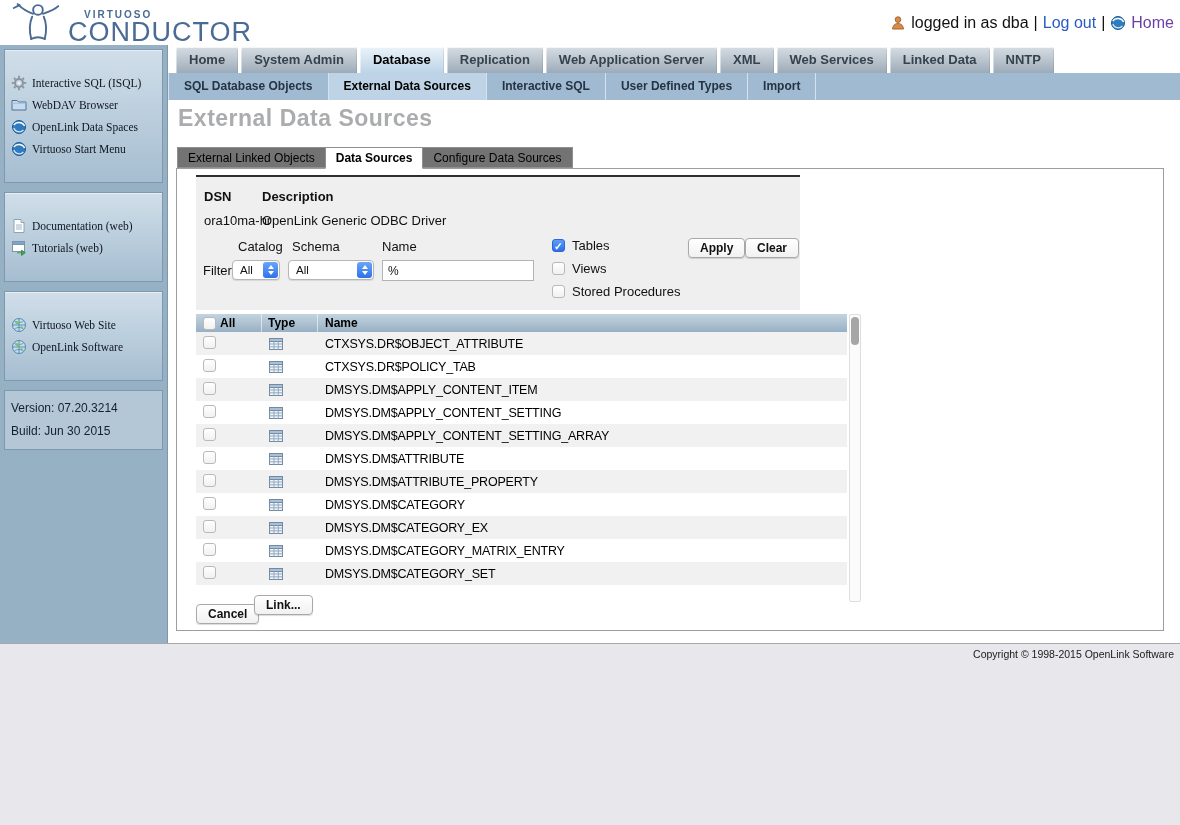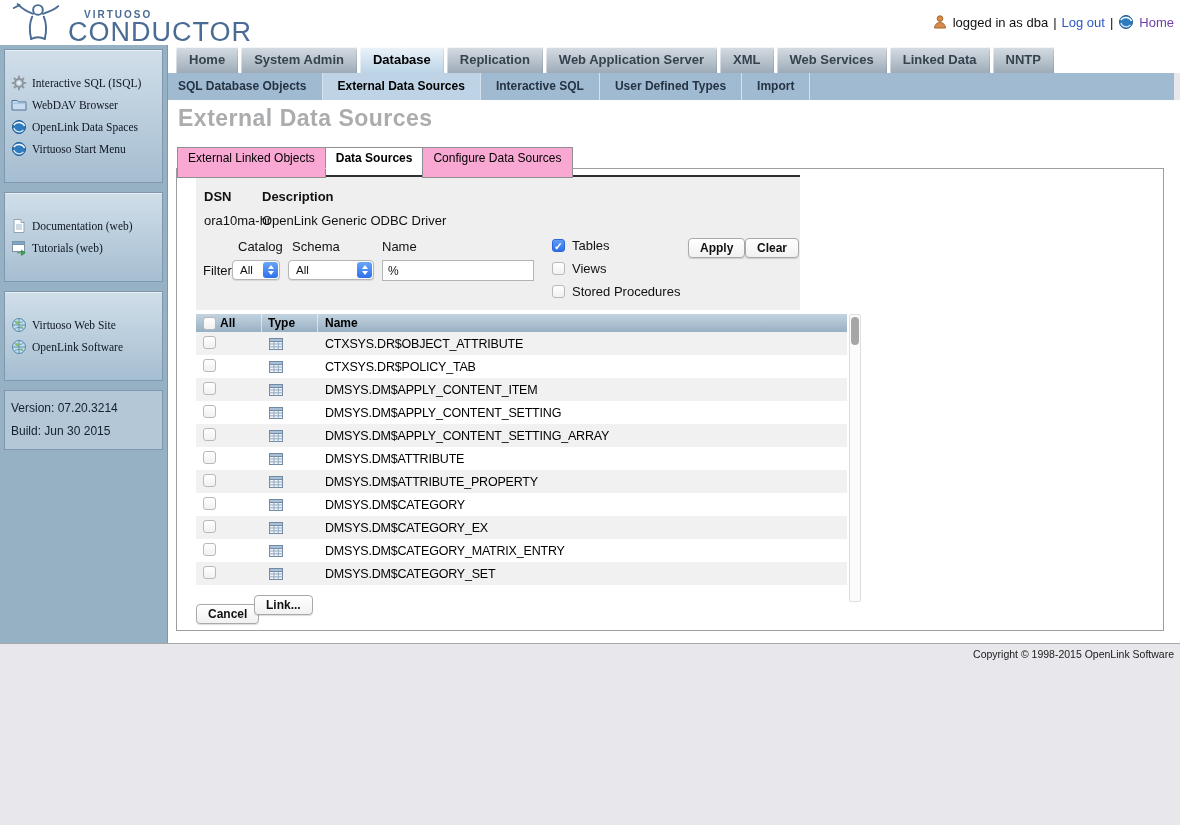--- a/index.html
+++ b/index.html
@@ -7,52 +7,52 @@
   .root {
     position:relative; width:1180px; height:825px; overflow:hidden;
     font-family:"Liberation Sans", sans-serif; background:#e7e7ec;
   }
   
   .header { position:absolute; left:0; top:0; width:1180px; height:45px; background:#ffffff; }
   .logo { position:absolute; left:8px; top:1px; display:flex; align-items:flex-start; }
   .logo-text { margin-left:2px; }
   .logo-small { font-size:10px; font-weight:bold; letter-spacing:2px; color:#4a6b94; margin-left:16px; margin-top:8px; }
   .logo-big { font-size:27px; font-weight:500; letter-spacing:1px; color:#4a6b94; margin-top:-3px; }
-  .hdr-right { position:absolute; right:6px; top:14px; display:flex; align-items:center; gap:5px; font-size:13px; color:#111;text-align:center; }
+  .hdr-right { position:absolute; right:6px; top:14px; display:flex; align-items:center; gap:5px; font-size:16px; color:#111;text-align:center; }
   .link-blue { color:#2b59c3; cursor:pointer; }
   .link-purple { color:#6c3fa6; cursor:pointer; }
   .icon16 { width:16px; height:16px; display:inline-block; line-height:0; }
   
   .tabrow-bg { position:absolute; left:168px; top:45px; width:1012px; height:28px; background:#ffffff; }
   .maintabs { position:absolute; left:176px; top:47px; display:flex; gap:3px; }
   .maintab {
     height:26px; line-height:26px; padding:0 13px; font-size:13px; font-weight:bold; color:#36424e;
     background:linear-gradient(#d6dde3,#9dabb8); border-radius:2px 2px 0 0; cursor:pointer;
     box-shadow:inset 0 1px 0 rgba(255,255,255,.75), inset 1px 0 0 rgba(255,255,255,.45), inset -1px 0 0 rgba(0,0,0,.08);
   }
   .maintab.active { background:linear-gradient(#ebf3f9,#bcd4e7); color:#000; }
   
-  .subnav { position:absolute; left:162px; top:73px; width:1012px; height:41px; background:#a0bad2; display:flex; }
+  .subnav { position:absolute; left:168px; top:73px; width:1012px; height:41px; background:#a0bad2; display:flex; }
   .subtab {
     line-height:27px; padding:0 15px; font-size:12px; font-weight:bold; color:#253342;
     border-right:1px solid #d5e1ec; cursor:pointer;
   }
   .subtab:first-child { border-left:1px solid #d5e1ec; }
   .subtab.active { background:#bed4e6; color:#000; }
   
   .sidebar { position:absolute; left:0; top:45px; width:168px; height:598px; background:#96b0c4; border-right:1px solid #7d97ac; padding-top:4px; }
   .sgroup { margin:0 4px 9px 4px; background:linear-gradient(#d0dee9,#a6bed1); border:1px solid #7f98ad; padding:22px 3px; box-shadow:inset 0 1px 0 rgba(255,255,255,.5);font-family:Liberation Serif, serif; }
   .sitem { display:flex; align-items:center; gap:5px; height:22px; font-size:11.5px; color:#0d1520; cursor:pointer; padding-left:3px; }
   .sversion { margin:0 4px 9px 4px; background:#b3c7d6; border:1px solid #7f98ad; padding:6px 6px; font-size:12px; color:#13202e; line-height:1.9; }
   
   .content { position:absolute; left:168px; top:100px; width:1012px; height:543px; background:#ffffff; }
   .page-title { position:absolute; left:10px; top:5px; font-size:23px; font-weight:bold; color:#abacae; letter-spacing:.5px; }
   .ptabs { position:absolute; left:9px; top:47px; display:flex; z-index:3; }
   .ptab {
-    height:31px; line-height:20px; padding:0 10px; background:#f9a8d4; border:1px solid #8f8f8f;
+    height:21px; line-height:20px; padding:0 10px; background:#737373; border:1px solid #8f8f8f;
     font-size:12px; color:#000; cursor:pointer; margin-right:-1px;
   }
   .ptab.active { background:#ffffff; font-weight:bold; height:22px; border-bottom:1px solid #ffffff; }
   .panel { position:absolute; left:8px; top:68px; width:988px; height:463px; background:#ffffff; border:1px solid #9e9e9e; }
   
   .form { position:absolute; left:19px; top:6px; width:604px; height:135px; background:#efefef; border-top:2px solid #2e2e2e; font-size:13px; color:#111; }
   .fabs { position:absolute; white-space:nowrap; }
   .bold { font-weight:bold; }
   .mselect { position:absolute; height:20px; background:#ffffff; border:1px solid #b6b6b6; border-radius:4px; font-size:11.5px; line-height:18px; padding-left:7px; box-shadow:0 1px 1px rgba(0,0,0,.1); cursor:pointer; }
   .stepper { position:absolute; right:1px; top:1px; bottom:1px; width:15px; border-radius:3px; background:linear-gradient(#6aa6f8,#2e71ea); display:flex; flex-direction:column; align-items:center; justify-content:center; gap:2px; }

